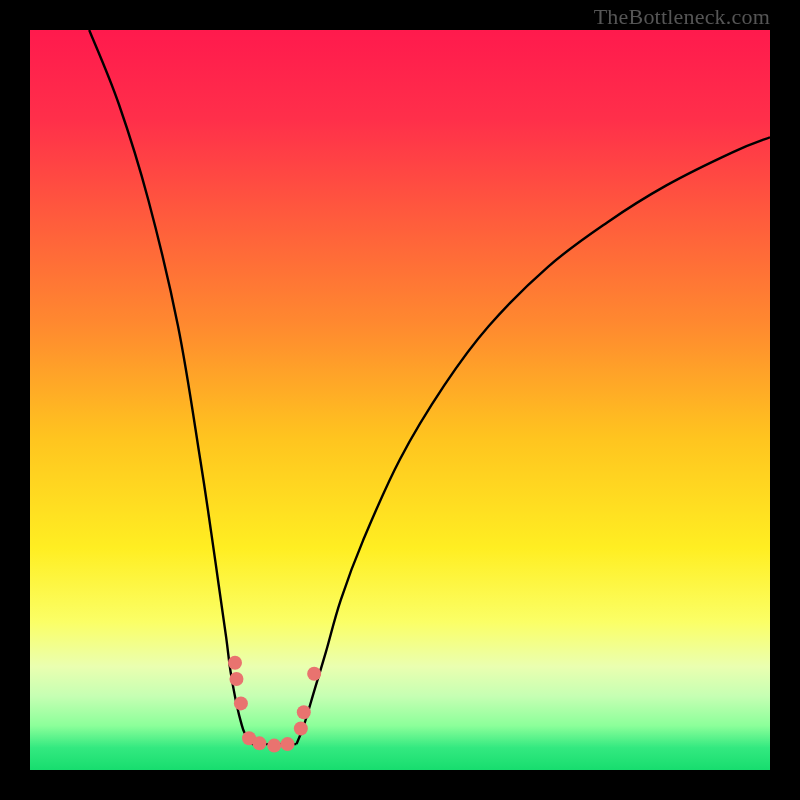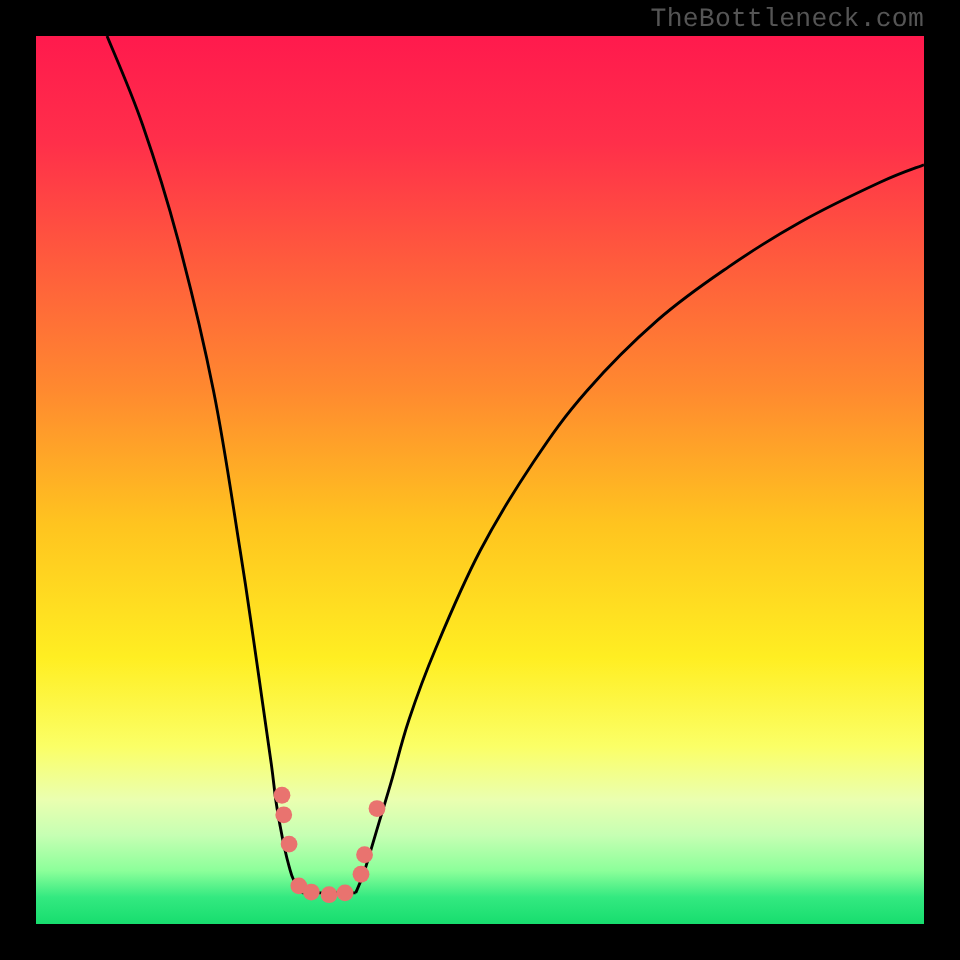--- a/index.html
+++ b/index.html
@@ -23,21 +23,21 @@
     left: 30px;
     top: 30px;
     width: 740px;
     height: 740px;
     overflow: hidden;
   }
   .watermark {
     position: absolute;
     top: 4px;
     right: 30px;
-    font-family: Liberation Mono, monospace;
+    font-family: Liberation Serif, serif;
     font-size: 22px;
     color: #555;
     letter-spacing: 0.2px;
   }
   svg {
     display: block;
   }
 </style>
 </head>
 <body>

